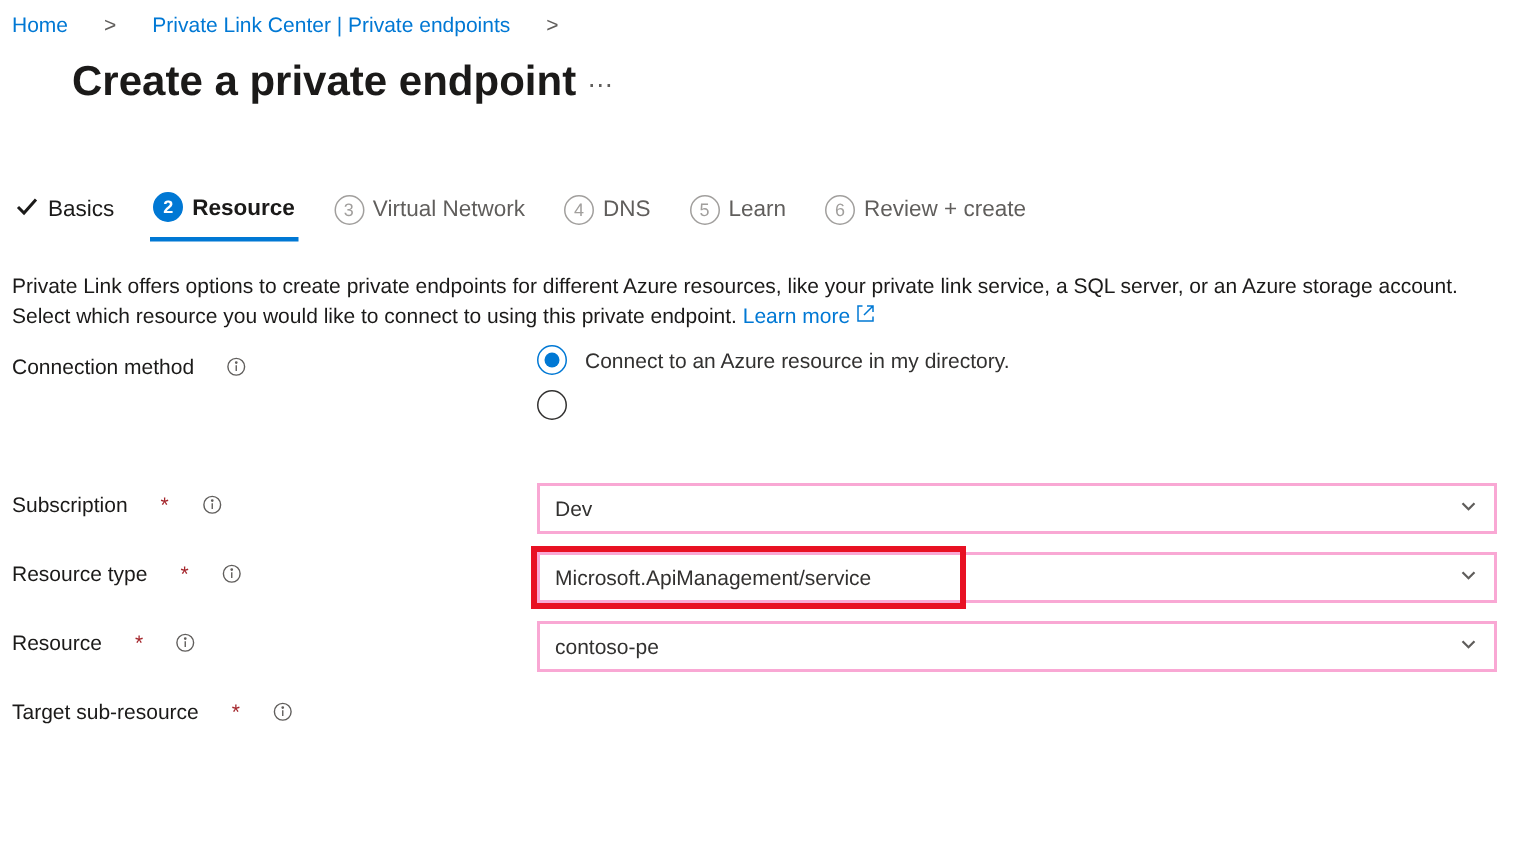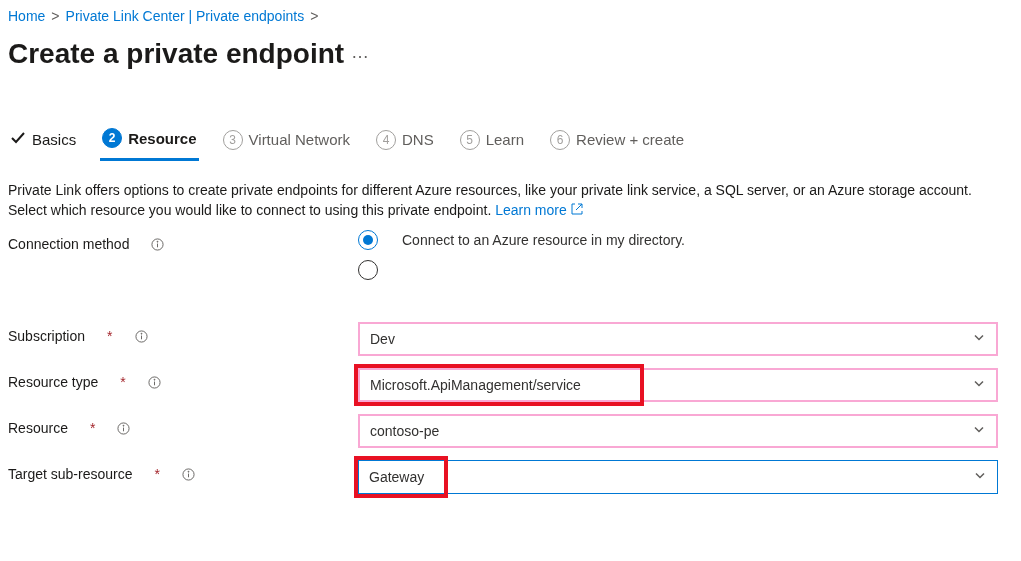--- a/index.html
+++ b/index.html
@@ -1,41 +1,41 @@
 <!DOCTYPE html>
 <html><head>
 <meta charset="utf-8">
 <style>
 * { box-sizing: border-box; margin: 0; padding: 0; }
 body { font-family: "Segoe UI", Arial, sans-serif; font-size: 14px; color: #323130; background: #fff; padding: 4px 8px; width: 1021px; }
-.breadcrumb { display: flex; align-items: center; gap: 6px; padding: 4px 0 8px 0; font-size: 14px; }
+.breadcrumb { display: flex; align-items: center; gap: 24px; padding: 4px 0 8px 0; font-size: 14px; }
 .breadcrumb a { color: #0078d4; text-decoration: none; cursor: pointer; }
 .breadcrumb .sep { color: #605e5c; }
 h1 { font-size: 28px; font-weight: 600; color: #1b1a19; padding: 6px 0 2px 0; display: inline-block; }
-.title-row { display: flex; align-items: center; gap: 7px; }
+.title-row { display: flex; align-items: center; gap: 7px; margin-left: 40px; }
 .dots { color: #605e5c; font-size: 18px; cursor: pointer; }
 .tabs { display: flex; align-items: center; gap: 22px; margin-top: 48px; border-bottom: 1px solid transparent; }
 .tab { display: flex; align-items: center; gap: 6px; padding: 8px 2px 10px 2px; cursor: pointer; color: #605e5c; font-size: 15px; }
 .tab.completed { color: #1b1a19; }
 .tab.completed .check svg { width: 16px; height: 16px; stroke: #1b1a19; stroke-width: 2; fill: none; }
 .tab.active { color: #1b1a19; font-weight: 600; border-bottom: 3px solid #0078d4; }
 .step-circle { display: inline-flex; align-items: center; justify-content: center; width: 20px; height: 20px; border-radius: 50%; border: 1px solid #a19f9d; font-size: 12px; color: #a19f9d; }
 .tab.active .step-circle { background: #0078d4; border-color: #0078d4; color: #fff; }
 .desc { margin-top: 18px; font-size: 14px; color: #1b1a19; line-height: 20px; max-width: 1000px; }
 .desc a { color: #0078d4; text-decoration: none; cursor: pointer; }
 .learn-icon { width: 12px; height: 12px; vertical-align: baseline; }
 .form { margin-top: 4px; }
 .form-row { display: flex; align-items: flex-start; padding: 6px 0; }
 .form-label { width: 350px; display: flex; align-items: center; gap: 22px; font-size: 14px; color: #1b1a19; padding-top: 6px; }
 .req { color: #a4262c; }
 .info-icon { display: inline-flex; }
 .info-icon svg { width: 13px; height: 13px; stroke: #605e5c; fill: none; stroke-width: 1; }
 .form-control { flex: 1; max-width: 640px; }
 .radio-group { display: flex; flex-direction: column; gap: 10px; }
-.radio-item { display: flex; align-items: center; gap: 24px; cursor: pointer; }
+.radio-item { display: flex; align-items: center; gap: 12px; cursor: pointer; }
 .radio-outer { width: 20px; height: 20px; border-radius: 50%; border: 1px solid #323130; display: inline-flex; align-items: center; justify-content: center; }
 .radio-item.selected .radio-outer { border-color: #0078d4; }
 .radio-inner { width: 10px; height: 10px; border-radius: 50%; background: #0078d4; display: none; }
 .radio-item.selected .radio-inner { display: block; }
 .select-box { position: relative; display: flex; align-items: center; border: 2px solid #f9a8d4; height: 34px; padding: 0 10px; background: #fff; cursor: pointer; width: 100%; }
 .select-box.focus { border: 1px solid #0078d4; }
 .select-box .chev { position: absolute; right: 10px; top: 50%; transform: translateY(-50%); }
 .select-box .chev svg { width: 14px; height: 14px; stroke: #605e5c; fill: none; stroke-width: 1.5; }
 .section-gap { height: 30px; }
 .highlight-wrap { position: relative; display: inline-block; width: 100%; }
@@ -196,26 +196,15 @@
       <span>Target sub-resource</span>
       <span class="req">*</span>
       <span class="info-icon">
           <svg viewBox="0 0 14 14">
             <circle cx="7" cy="7" r="6"></circle>
             <line x1="7" y1="6" x2="7" y2="10"></line>
             <circle cx="7" cy="4" r="0.5" fill="#605e5c"></circle>
           </svg>
         </span>
     </div>
-    <div class="form-control">
-      <div class="highlight-wrap">
-        <div class="select-box focus">
-          <span>Gateway</span>
-          <span class="chev"><svg viewBox="0 0 14 14">
-                <polyline points="3,5 7,9 11,5"></polyline>
-              </svg></span>
-        </div>
-        <div class="red-box" style="left:-4px; top:-4px; width:94px; height:42px;"></div>
-      </div>
-    </div>
   </div>
 
 </div>
 
 </body></html>

